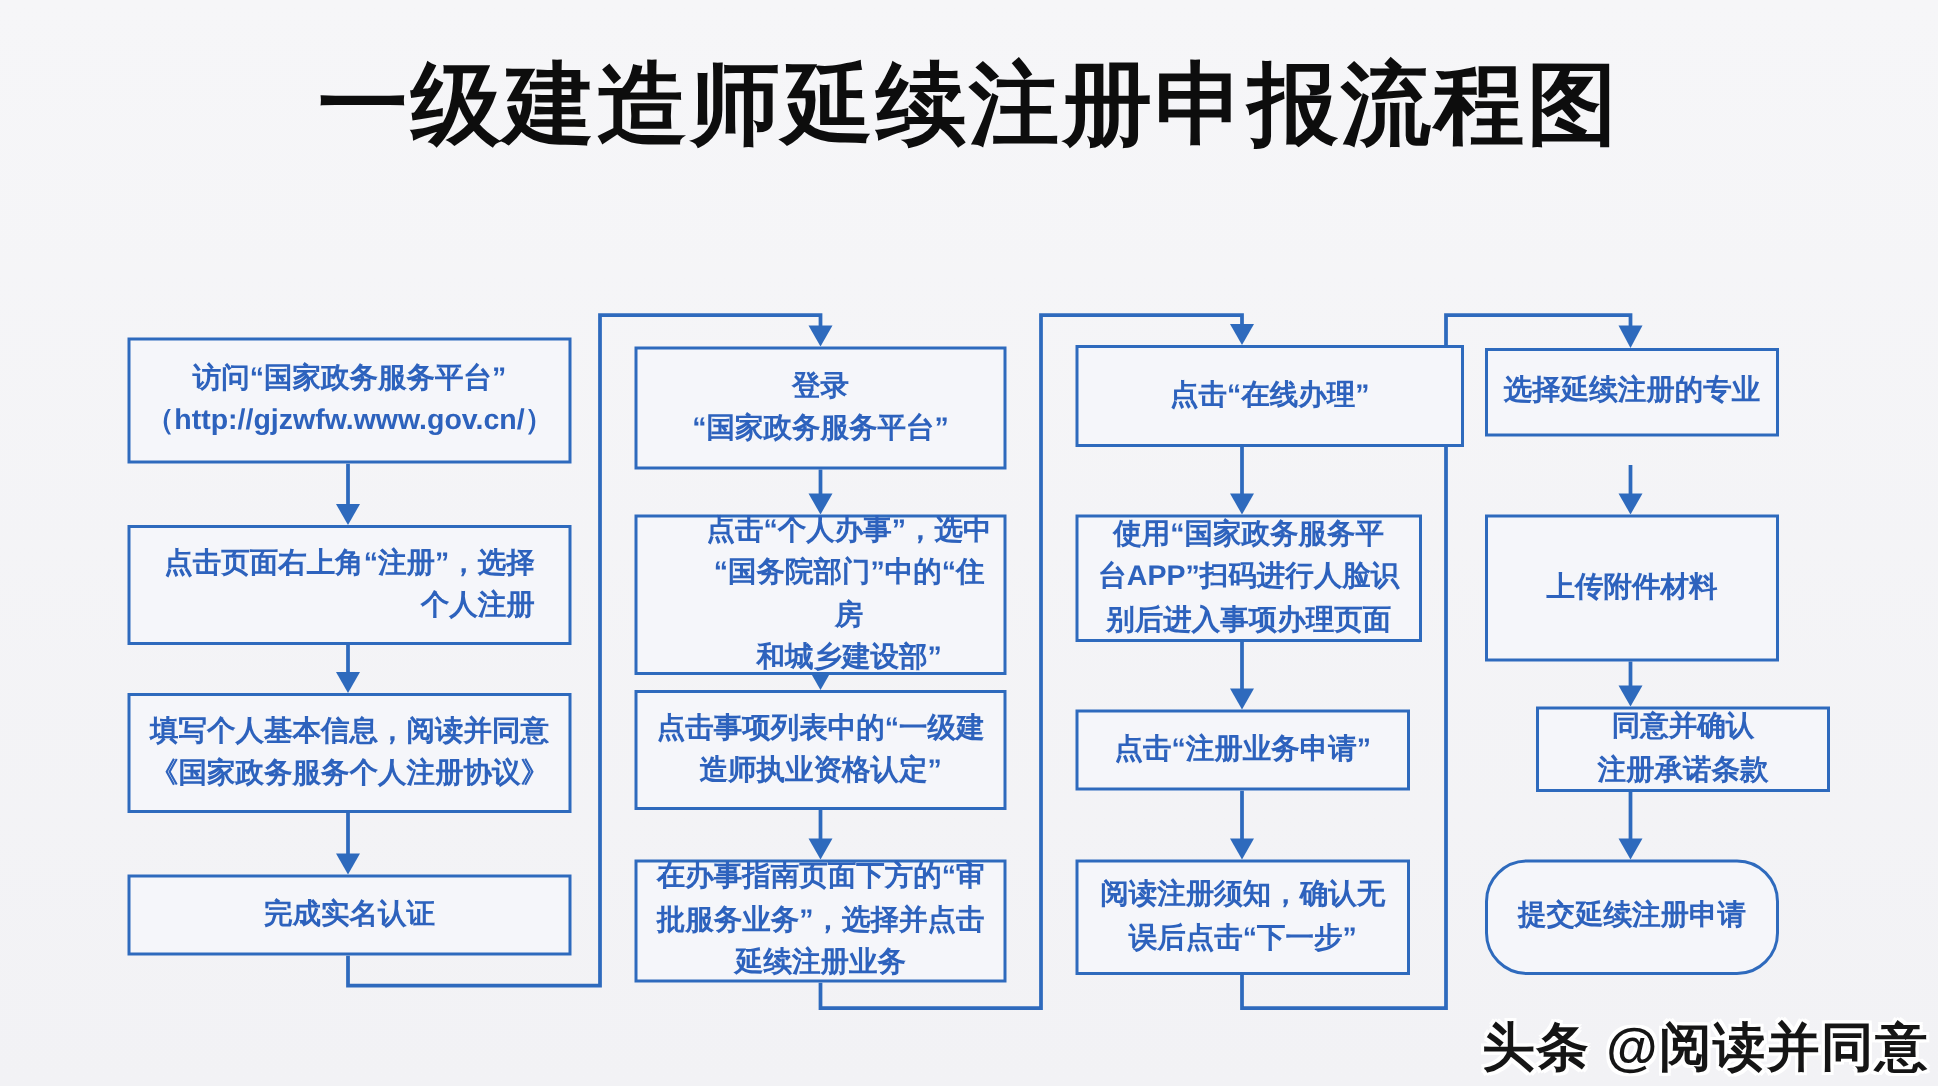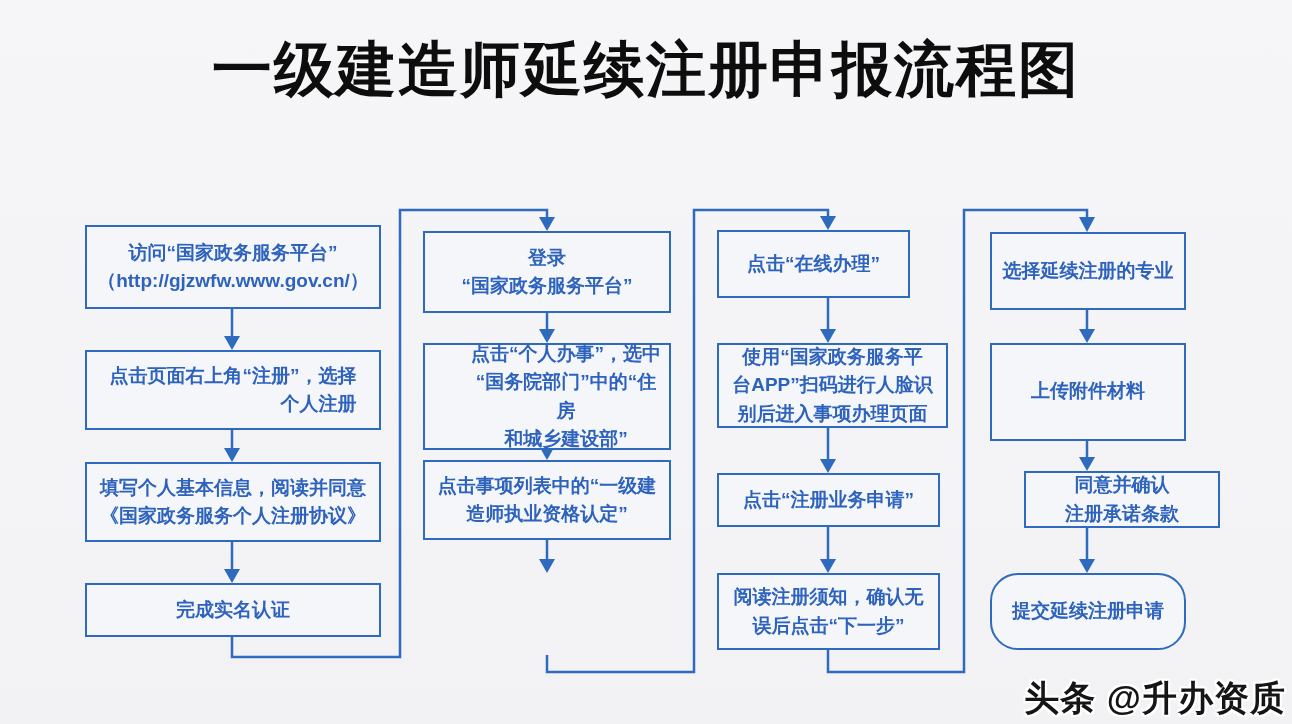--- a/index.html
+++ b/index.html
@@ -104,29 +104,32 @@
 《国家政务服务个人注册协议》</div>
   <div class="flow-box" style="left:85px;top:583px;width:296px;height:54px;">完成实名认证</div>
 
   <div class="flow-box" style="left:423px;top:231px;width:248px;height:82px;">登录
 “国家政务服务平台”</div>
   <div class="flow-box" style="left:423px;top:343px;width:248px;height:107px;padding-left:44px;">点击“个人办事”，选中
 “国务院部门”中的“住房
 和城乡建设部”</div>
   <div class="flow-box" style="left:423px;top:460px;width:248px;height:80px;">点击事项列表中的“一级建
 造师执业资格认定”</div>
+  <div class="flow-box" style="left:423px;top:573px;width:248px;height:82px;">在办事指南页面下方的“审
+批服务业务”，选择并点击
+延续注册业务</div>
 
-  <div class="flow-box" style="left:717px;top:230px;width:193px;height:68px;">点击“在线办理”</div>
+  <div class="flow-box" style="left:717px;top:230px;width:259px;height:68px;">点击“在线办理”</div>
   <div class="flow-box" style="left:717px;top:343px;width:231px;height:85px;">使用“国家政务服务平
 台APP”扫码进行人脸识
 别后进入事项办理页面</div>
   <div class="flow-box" style="left:717px;top:473px;width:223px;height:54px;text-align:center;">点击“注册业务申请”</div>
   <div class="flow-box" style="left:717px;top:573px;width:223px;height:77px;">阅读注册须知，确认无
 误后点击“下一步”</div>
 
-  <div class="flow-box" style="left:990px;top:232px;width:196px;height:78px;text-align:center;">选择延续注册的专业</div>
+  <div class="flow-box" style="left:990px;top:232px;width:196px;height:59px;text-align:center;">选择延续注册的专业</div>
   <div class="flow-box" style="left:990px;top:343px;width:196px;height:98px;font-family:Liberation Mono, monospace;">上传附件材料</div>
   <div class="flow-box" style="left:990px;top:471px;width:196px;height:57px;margin-left:34px;">同意并确认
 注册承诺条款</div>
   <div class="flow-box" style="left:990px;top:573px;width:196px;height:77px;border-radius:28px;">提交延续注册申请</div>
 
-  <div class="watermark">头条 @升办资质</div>
+  <div class="watermark">头条 @阅读并同意</div>
 </div>
 
 </body></html>

